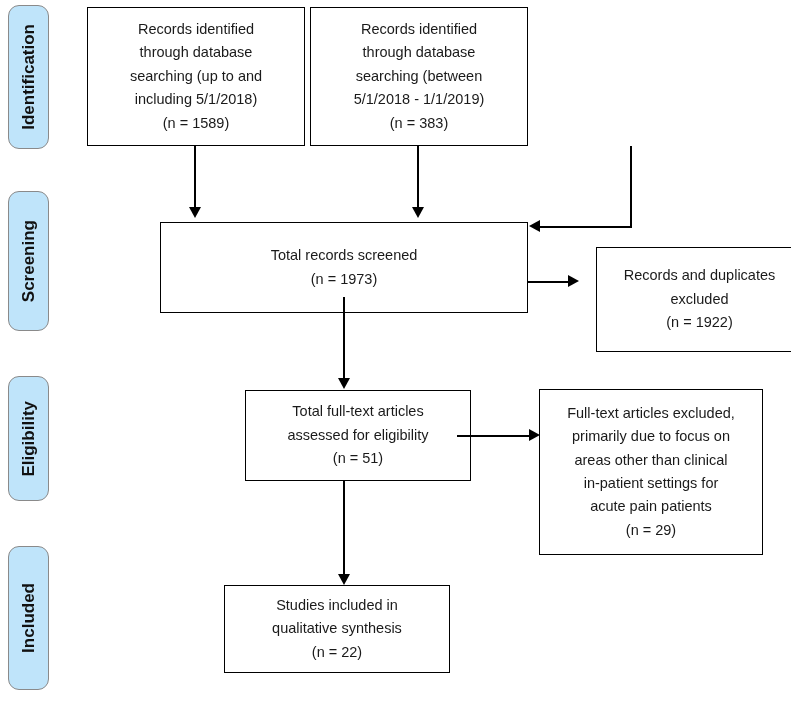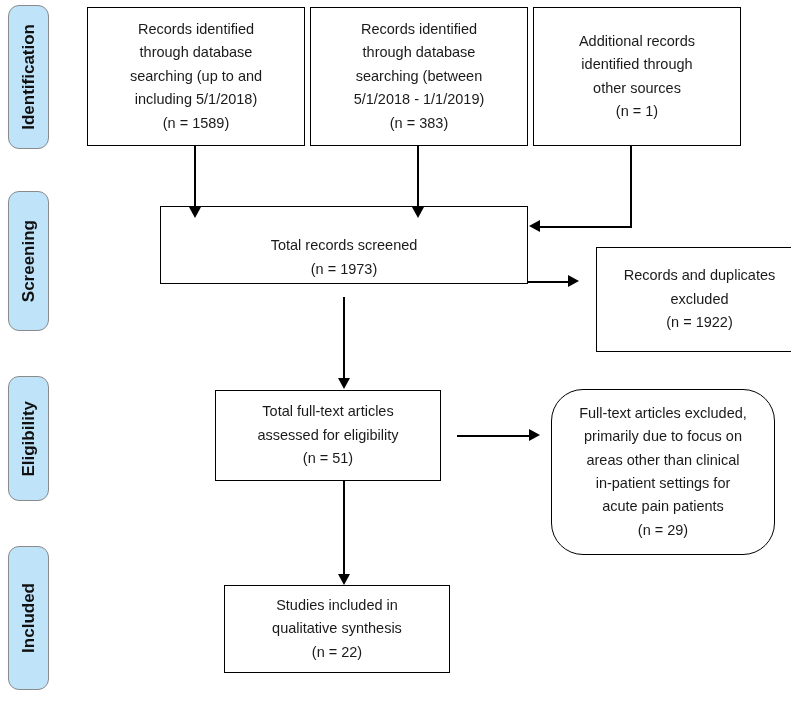--- a/index.html
+++ b/index.html
@@ -116,45 +116,39 @@
   </div>
 
   <div class="flow-box" style="left:310px; top:7px; width:218px; height:139px;">
     <span class="box-text">Records identified
 through database
 searching (between
 5/1/2018 - 1/1/2019)
 (n = 383)</span>
   </div>
 
-  <div class="flow-box" style="left:533px; top:7px; width:208px; height:139px;">
-    <span class="box-text">Additional records
-identified through
-other sources
-(n = 1)</span>
-  </div>
 
-  <div class="flow-box" style="left:160px; top:206px; width:368px; height:78px;align-items:flex-end;">
+  <div class="flow-box" style="left:160px; top:222px; width:368px; height:91px;">
     <span class="box-text">Total records screened
 (n = 1973)</span>
   </div>
 
   <div class="flow-box" style="left:578px; top:247px; width:207px; height:105px;margin-left:18px;">
     <span class="box-text">Records and duplicates
 excluded
 (n = 1922)</span>
   </div>
 
-  <div class="flow-box" style="left:215px; top:390px; width:226px; height:91px;">
+  <div class="flow-box" style="left:245px; top:390px; width:226px; height:91px;">
     <span class="box-text">Total full-text articles
 assessed for eligibility
 (n = 51)</span>
   </div>
 
-  <div class="flow-box" style="left:551px; top:389px; width:224px; height:166px;border-radius:32px;">
+  <div class="flow-box" style="left:539px; top:389px; width:224px; height:166px;">
     <span class="box-text">Full-text articles excluded,
 primarily due to focus on
 areas other than clinical
 in-patient settings for
 acute pain patients
 (n = 29)</span>
   </div>
 
   <div class="flow-box" style="left:224px; top:585px; width:226px; height:88px;">
     <span class="box-text">Studies included in

